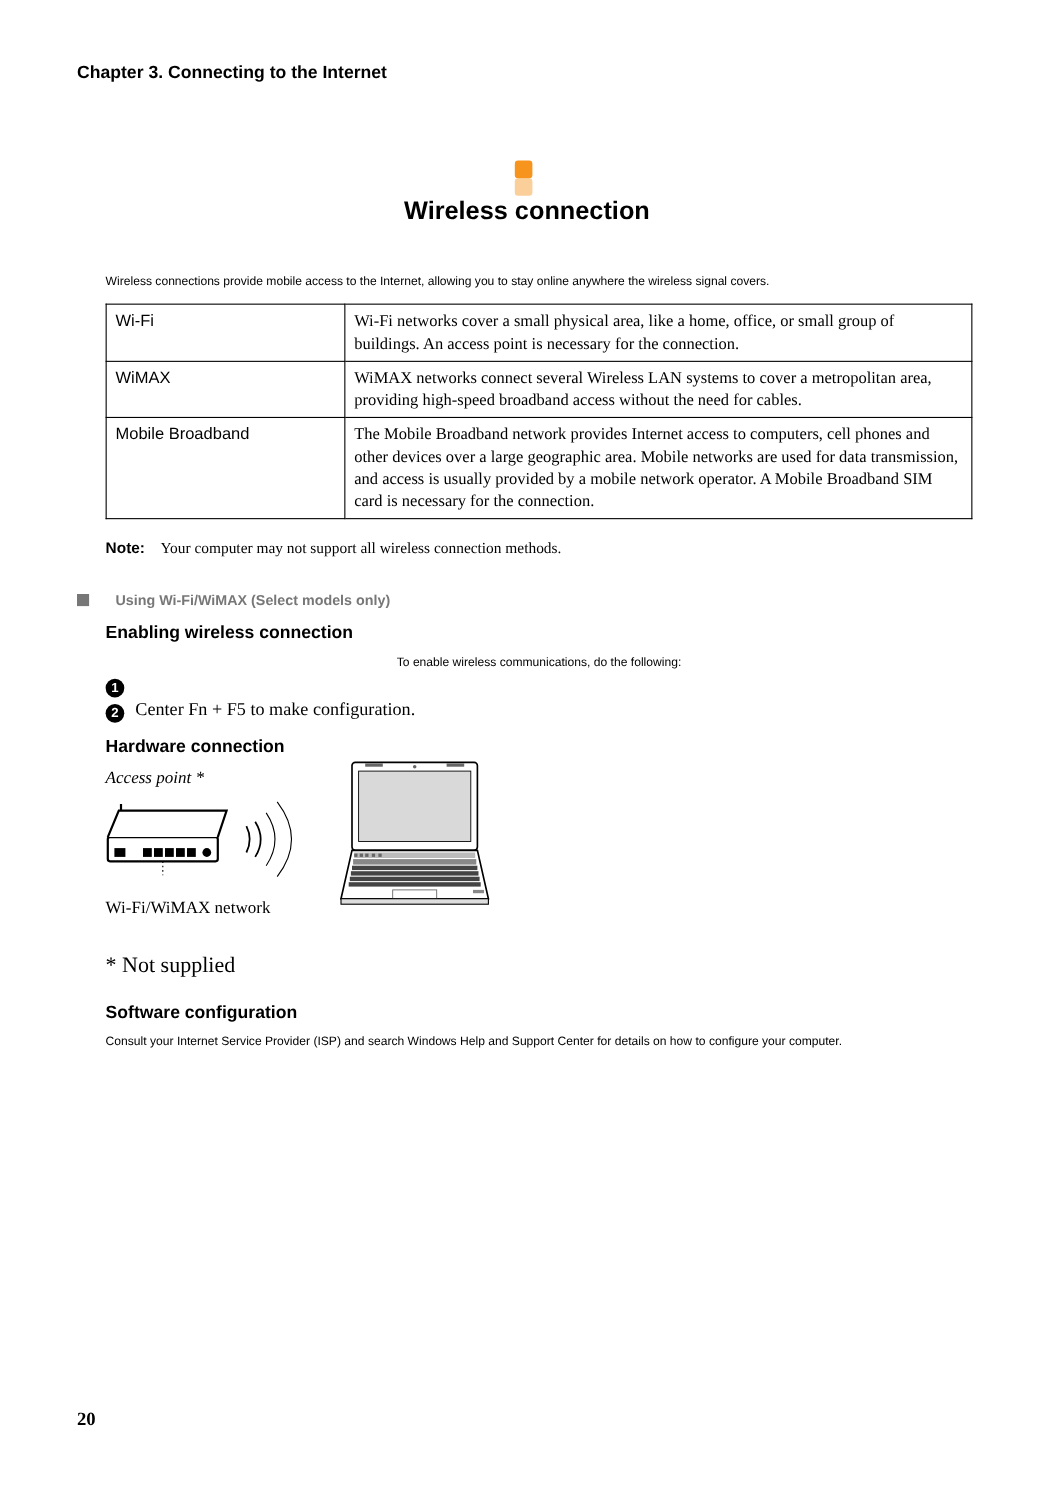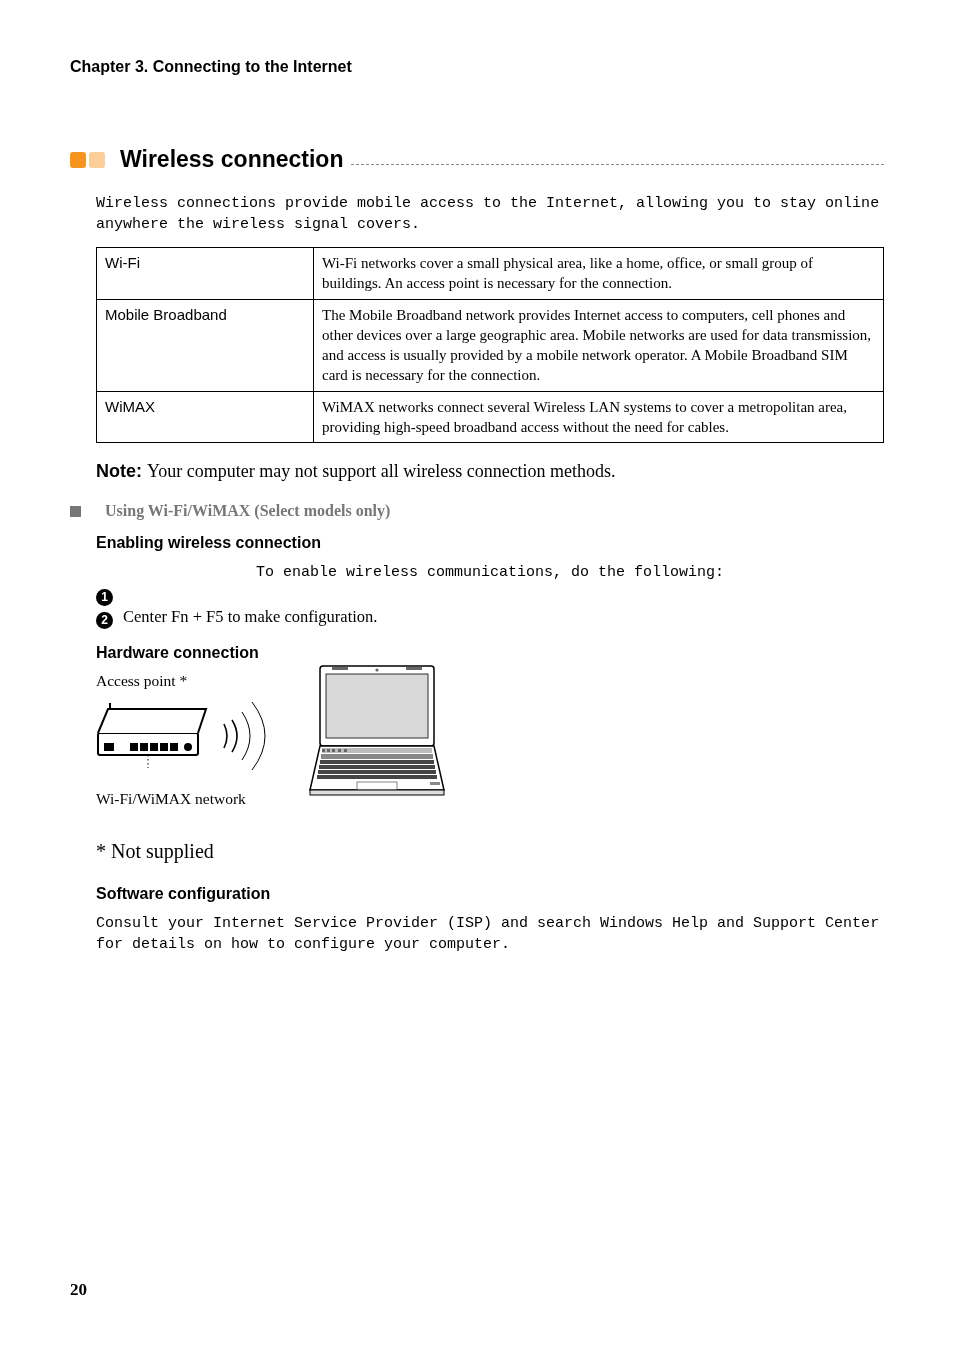--- a/index.html
+++ b/index.html
@@ -22,21 +22,22 @@
     position: relative;
   }
   .chapter-header {
     font-size: 16px;
     font-weight: bold;
     margin-bottom: 70px;
   }
   .section-row {
     display: flex;
     align-items: center;
-    margin-bottom: 20px;
+    margin-bottom: 43px;
+    flex-direction: column;
   }
   .orange-box {
     width: 16px;
     height: 16px;
     border-radius: 3px;
     background: #f7941d;
     margin-right: 3px;
     display: inline-block;
   }
   .orange-box.second {
@@ -50,22 +51,22 @@
     white-space: nowrap;
   }
   .dash-line {
     flex: 1;
     border-bottom: 1px dashed #888;
     height: 1px;
     position: relative;
     top: 4px;
   }
   .body-text {
-    font-family: Liberation Mono, monospace;
-    font-size: 15px;
+    font-family: Liberation Sans, sans-serif;
+    font-size: 11px;
     line-height: 1.40;
     margin: 0 0 12px 26px;
   }
   table.spec-table {
     border-collapse: collapse;
     width: calc(100% - 26px);
     margin-left: 26px;
     margin-top: 4px;
     margin-bottom: 18px;
     border-radius: 18px;
@@ -79,22 +80,22 @@
   }
   table.spec-table td.left {
     font-family: Arial, Helvetica, sans-serif;
     width: 200px;
   }
   table.spec-table td.right {
     font-family: "Palatino Linotype", "Book Antiqua", Georgia, serif;
   }
   .note-row {
     margin-left: 26px;
-    font-size: 18px;
-    margin-bottom: 20px;
+    font-size: 14px;
+    margin-bottom: 30px;
   }
   .note-label {
     font-family: Arial, Helvetica, sans-serif;
     font-weight: bold;
     display: inline-block;
     width: 46px;
   }
   .note-text {
     font-family: "Palatino Linotype", "Book Antiqua", Georgia, serif;
   }
@@ -105,22 +106,22 @@
   }
   .sq-bullet {
     width: 11px;
     height: 11px;
     background: #777;
     margin-left: 0;
     margin-right: 24px;
     flex-shrink: 0;
   }
   .subsection-title {
-    font-family: Liberation Serif, serif;
-    font-size: 16px;
+    font-family: Liberation Sans, sans-serif;
+    font-size: 13px;
     font-weight: bold;
     color: #777;
   }
   .h3 {
     font-family: Arial, Helvetica, sans-serif;
     font-size: 16px;
     font-weight: bold;
     margin: 8px 0 10px 26px;
   }
   .num-row {
@@ -157,21 +158,21 @@
     margin-left: 26px;
     margin-top: 10px;
     display: flex;
     flex-direction: row;
     align-items: flex-start;
   }
   .ap-block {
     font-family: "Palatino Linotype", "Book Antiqua", Georgia, serif;
     font-size: 15.5px;
   }
-  .ap-label { margin-bottom: 6px; }
+  .ap-label { margin-bottom: 6px; font-style: italic; }
   .router-row {
     display: flex;
     align-items: center;
   }
   .net-label {
     font-family: "Palatino Linotype", "Book Antiqua", Georgia, serif;
     font-size: 15.5px;
     margin-top: 14px;
   }
   .footnote {
@@ -207,26 +208,26 @@
 
   <p class="body-text">Wireless connections provide mobile access to the Internet, allowing you to stay online anywhere the wireless signal covers.</p>
 
   <table class="spec-table">
     <tbody>
         <tr>
       <td class="left">Wi-Fi</td>
       <td class="right">Wi-Fi networks cover a small physical area, like a home, office, or small group of buildings. An access point is necessary for the connection.</td>
     </tr>
     <tr>
+      <td class="left">WiMAX</td>
+      <td class="right">WiMAX networks connect several Wireless LAN systems to cover a metropolitan area, providing high-speed broadband access without the need for cables.</td>
+    </tr>
+    <tr>
       <td class="left">Mobile Broadband</td>
       <td class="right">The Mobile Broadband network provides Internet access to computers, cell phones and other devices over a large geographic area. Mobile networks are used for data transmission, and access is usually provided by a mobile network operator. A Mobile Broadband SIM card is necessary for the connection.</td>
-    </tr>
-    <tr>
-      <td class="left">WiMAX</td>
-      <td class="right">WiMAX networks connect several Wireless LAN systems to cover a metropolitan area, providing high-speed broadband access without the need for cables.</td>
     </tr>
   </tbody>
     </table>
 
   <div class="note-row">
     <span class="note-label">Note:</span>
     <span class="note-text">Your computer may not support all wireless connection methods.</span>
   </div>
 
   <div class="subsection-row">

